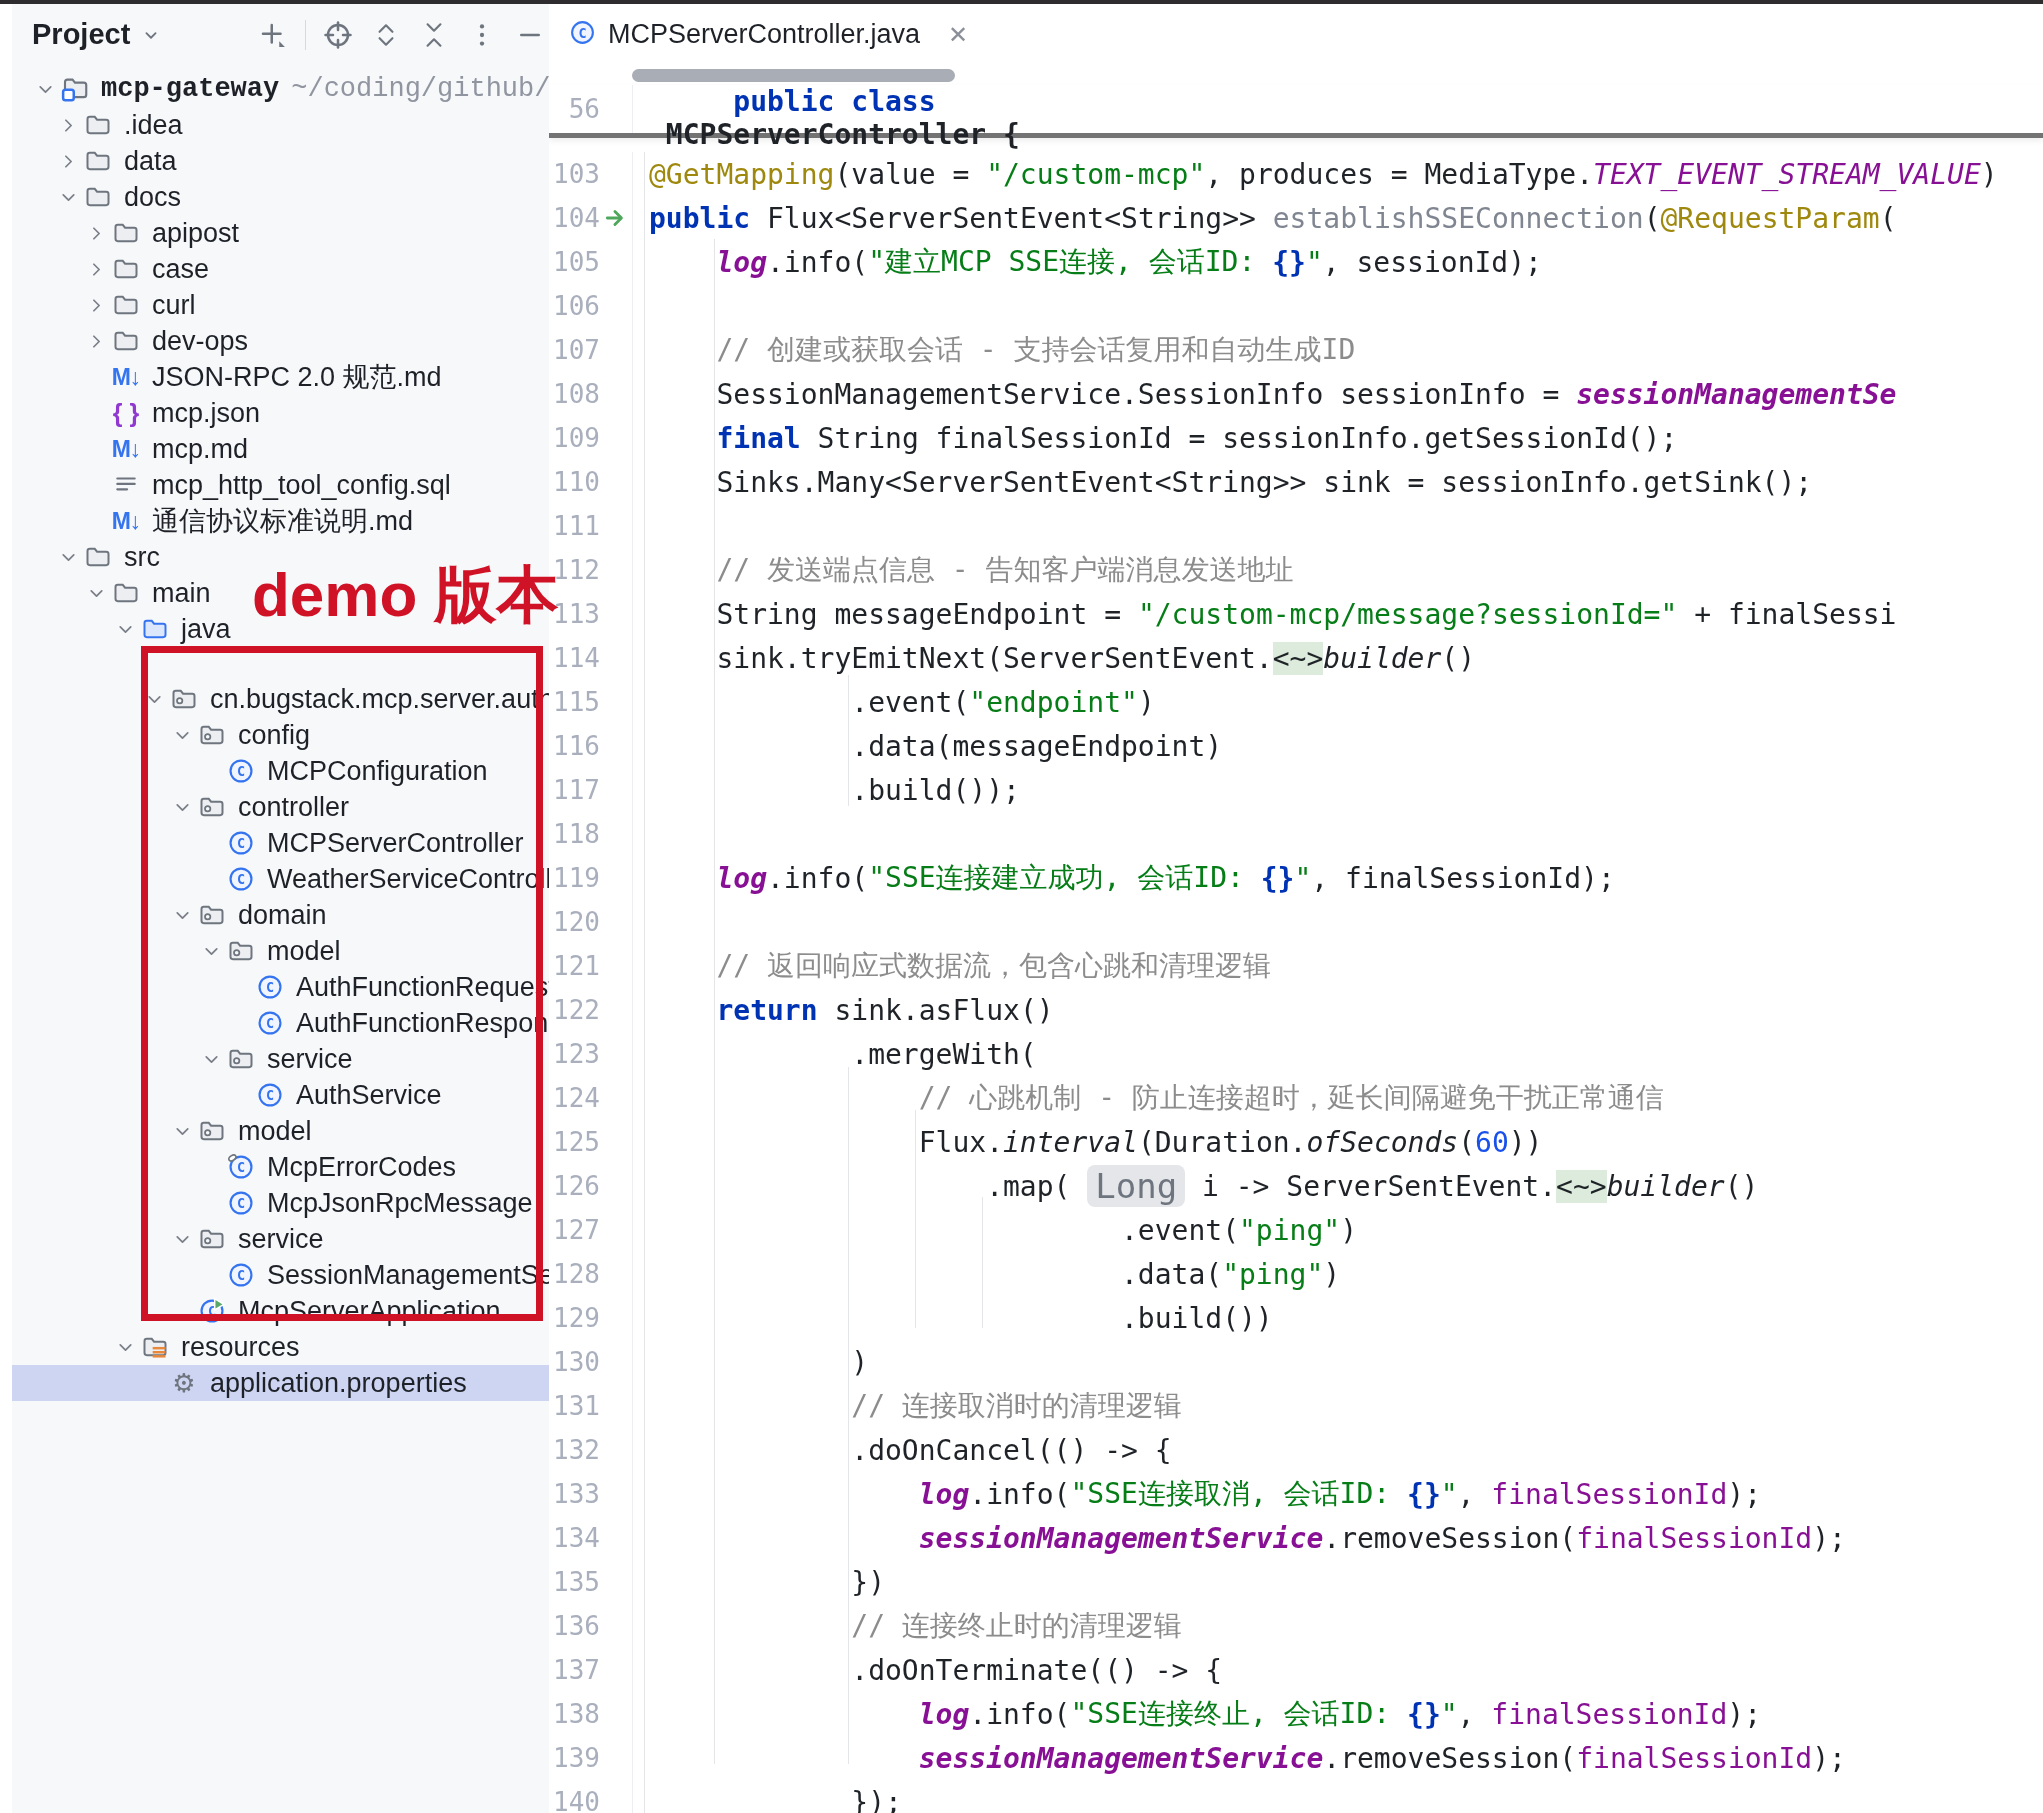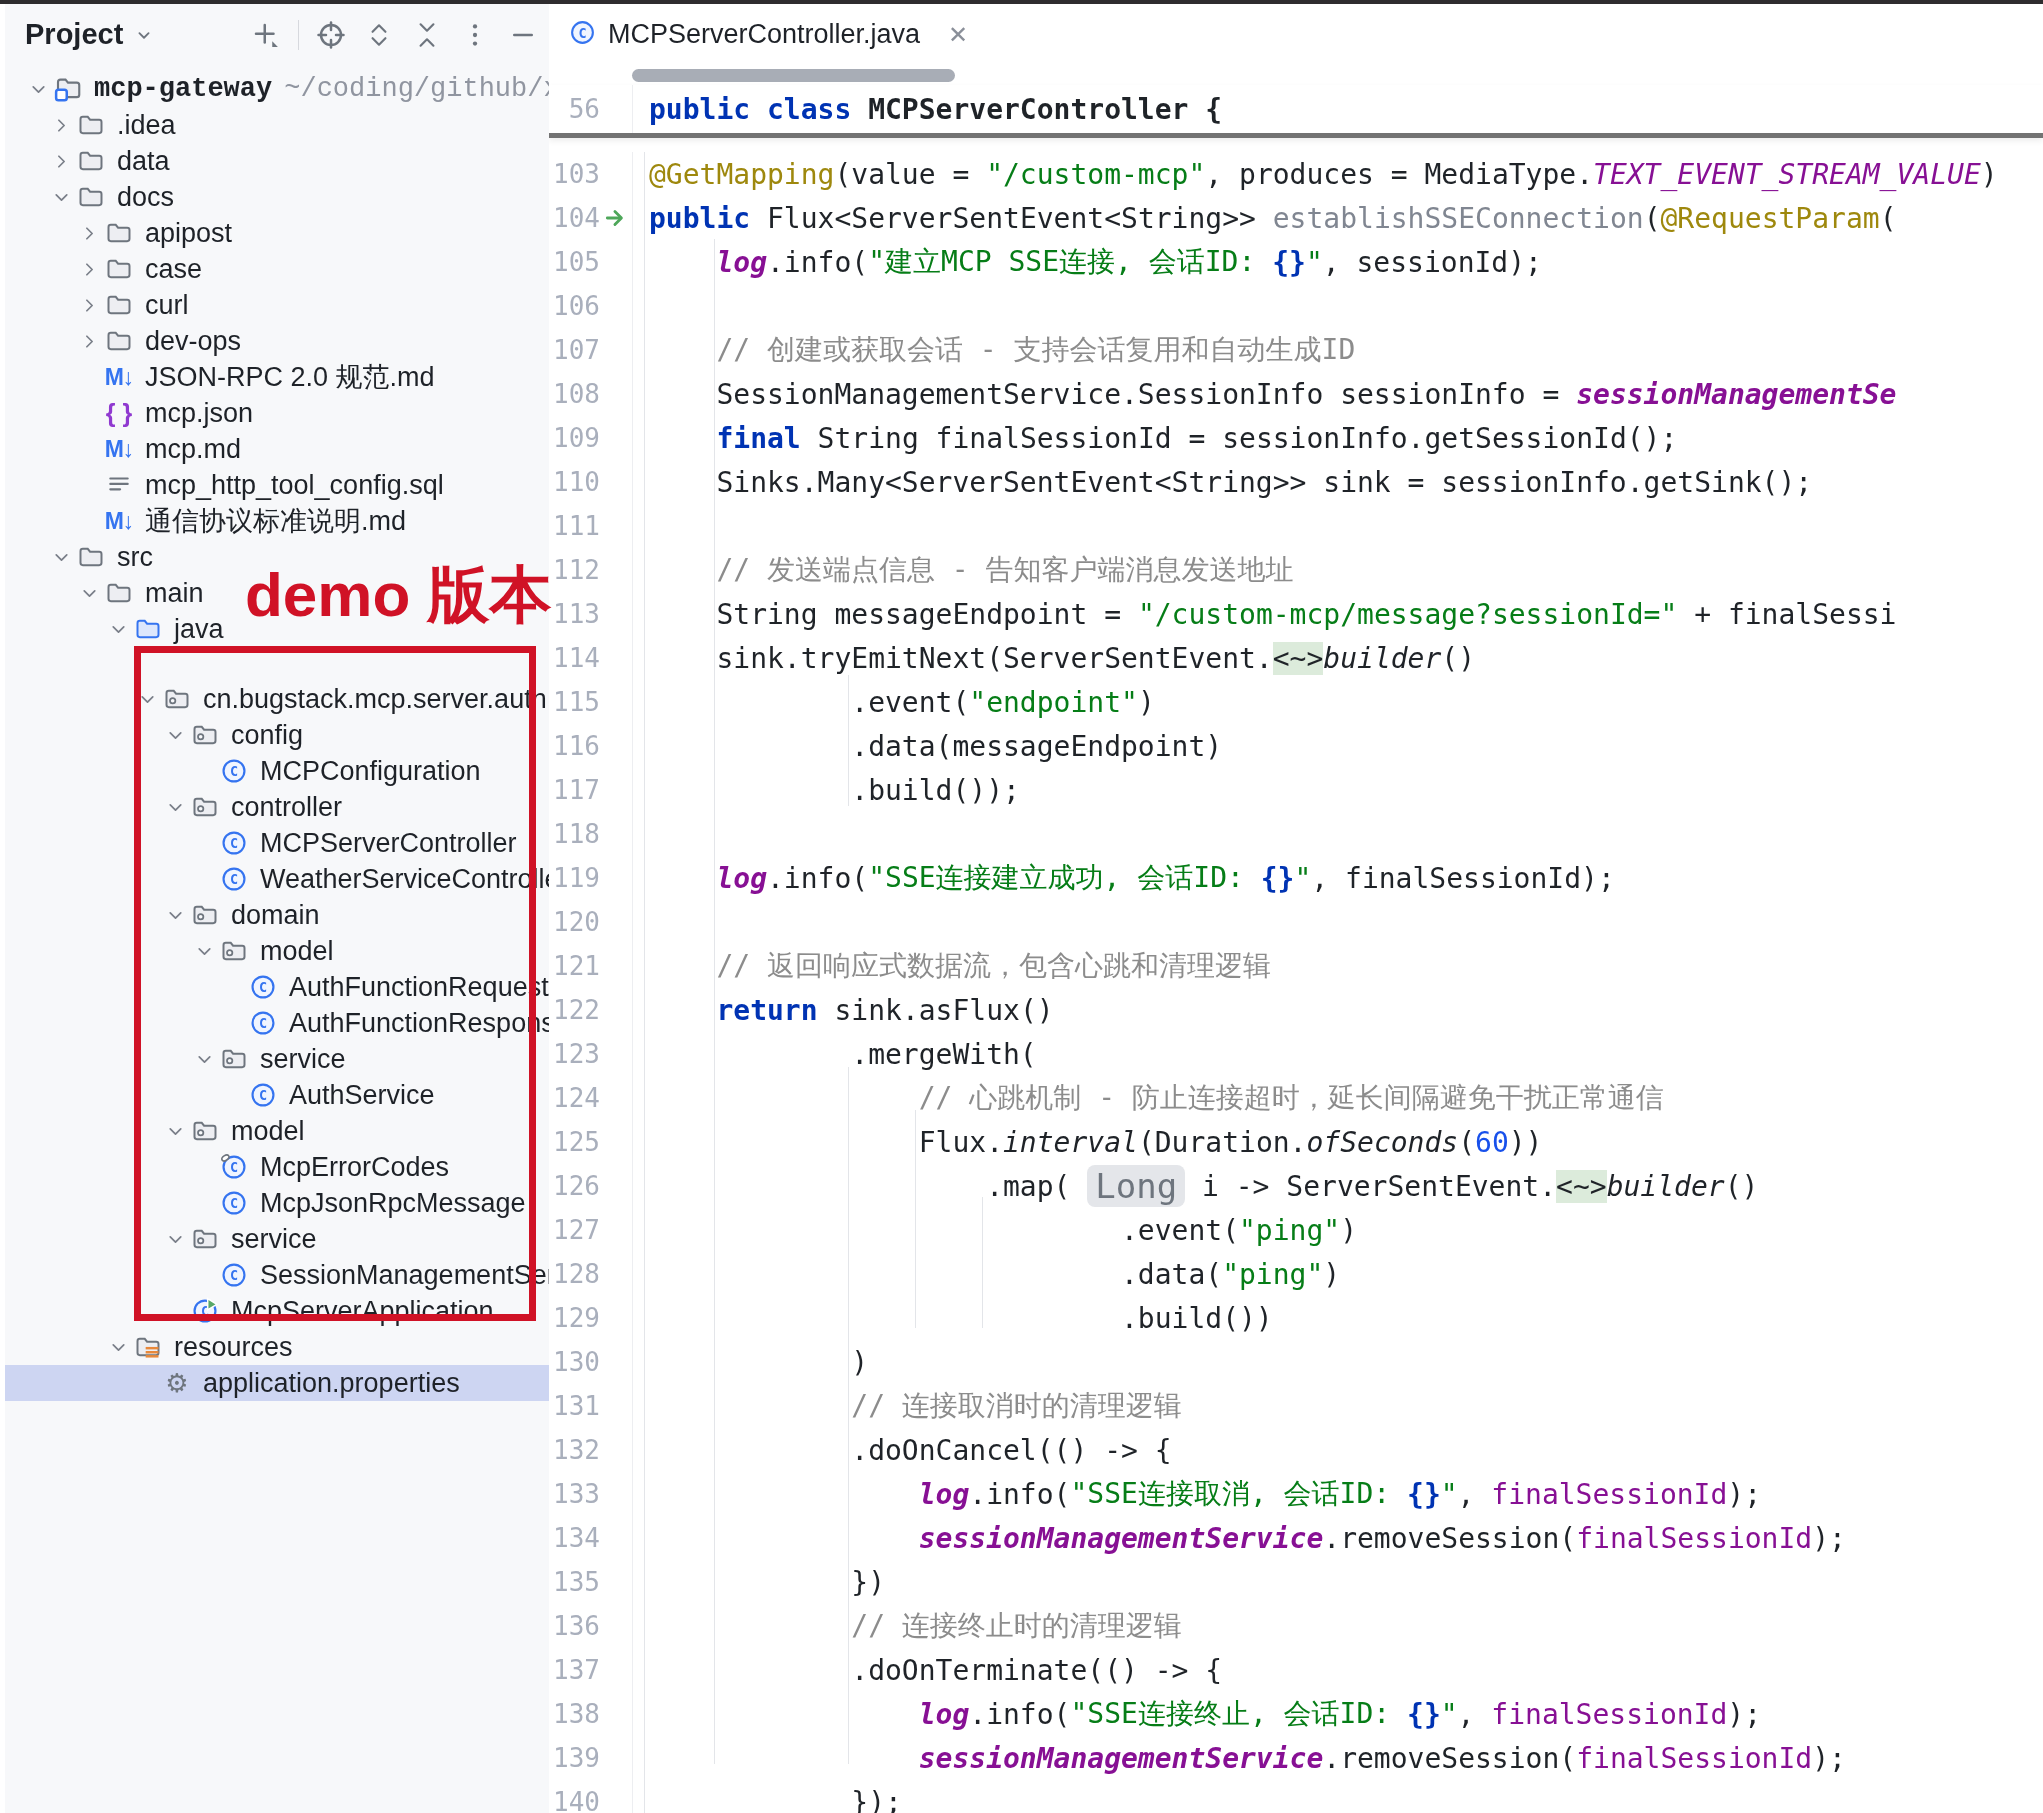--- a/index.html
+++ b/index.html
@@ -1,21 +1,21 @@
 <!DOCTYPE html>
 <html><head>
 <meta charset="utf-8">
 <style>
   html,body{margin:0;padding:0;background:#fff;}
   .app{position:relative;width:2043px;height:1814px;overflow:hidden;background:#fff;
        font-family:"Liberation Sans",sans-serif;-webkit-font-smoothing:antialiased;}
   .topstrip{position:absolute;left:0;top:0;width:100%;height:4px;background:#2e2c2e;z-index:50;}
 
   
-  .left-panel{position:absolute;left:5px;top:4px;width:548px;bottom:0;background:#f7f8fa;
+  .left-panel{position:absolute;left:12px;top:4px;width:548px;bottom:0;background:#f7f8fa;
               border-right:1px solid #d7d9de;overflow:hidden;}
   .panel-header{height:61px;display:flex;align-items:center;padding:0 14px 0 20px;}
   .panel-title{font-size:29px;font-weight:700;color:#1e2228;}
   .title-chev{margin-left:10px;display:flex;align-items:center;}
   .header-icons{margin-left:auto;display:flex;align-items:center;gap:16px;}
   .hicon{width:32px;height:32px;display:flex;align-items:center;justify-content:center;cursor:pointer;}
   .hsep{width:1px;height:30px;background:#d7d9de;}
 
   .tree{position:relative;padding-top:6px;}
   .trow{height:36px;display:flex;align-items:center;white-space:nowrap;overflow:hidden;
@@ -49,21 +49,21 @@
   .sticky{position:relative;margin-top:20px;height:48px;display:flex;align-items:center;
           background:#fff;border-bottom:5px solid #737373;box-shadow:0 3px 6px rgba(0,0,0,.07);z-index:5;}
   .spacer{height:14px;}
   .gut{width:83px;flex:none;display:flex;align-items:center;box-sizing:border-box;}
   .gnum{flex:1;text-align:right;color:#a9afbc;font-family:"DejaVu Sans Mono",monospace;font-size:26px;}
   .gmark{width:32px;height:30px;flex:none;display:flex;align-items:center;justify-content:center;}
   .code-area{position:relative;}
   .crow{height:44px;display:flex;align-items:center;overflow:hidden;}
   .lcode{white-space:pre;font-family:"DejaVu Sans Mono",monospace;font-size:28px;color:#1f2328;
          padding-left:16px;border-left:1px solid #edeef1;align-self:stretch;display:flex;align-items:center;}
-  .sticky .lcode{font-weight:600;}
+  .sticky .lcode{font-weight:600;flex-direction:column;}
   .guide{position:absolute;width:1px;background:#e3e5e9;pointer-events:none;}
   
   .ck{color:#0033b3;font-weight:600;}
   .cs{color:#067d17;}
   .cc{color:#8c8c8c;}
   .ca{color:#9e880d;}
   .cf{color:#871094;}
   .cfi{color:#871094;font-style:italic;font-weight:600;}
   .ccst{color:#871094;font-style:italic;}
   .cm{color:#808691;}

